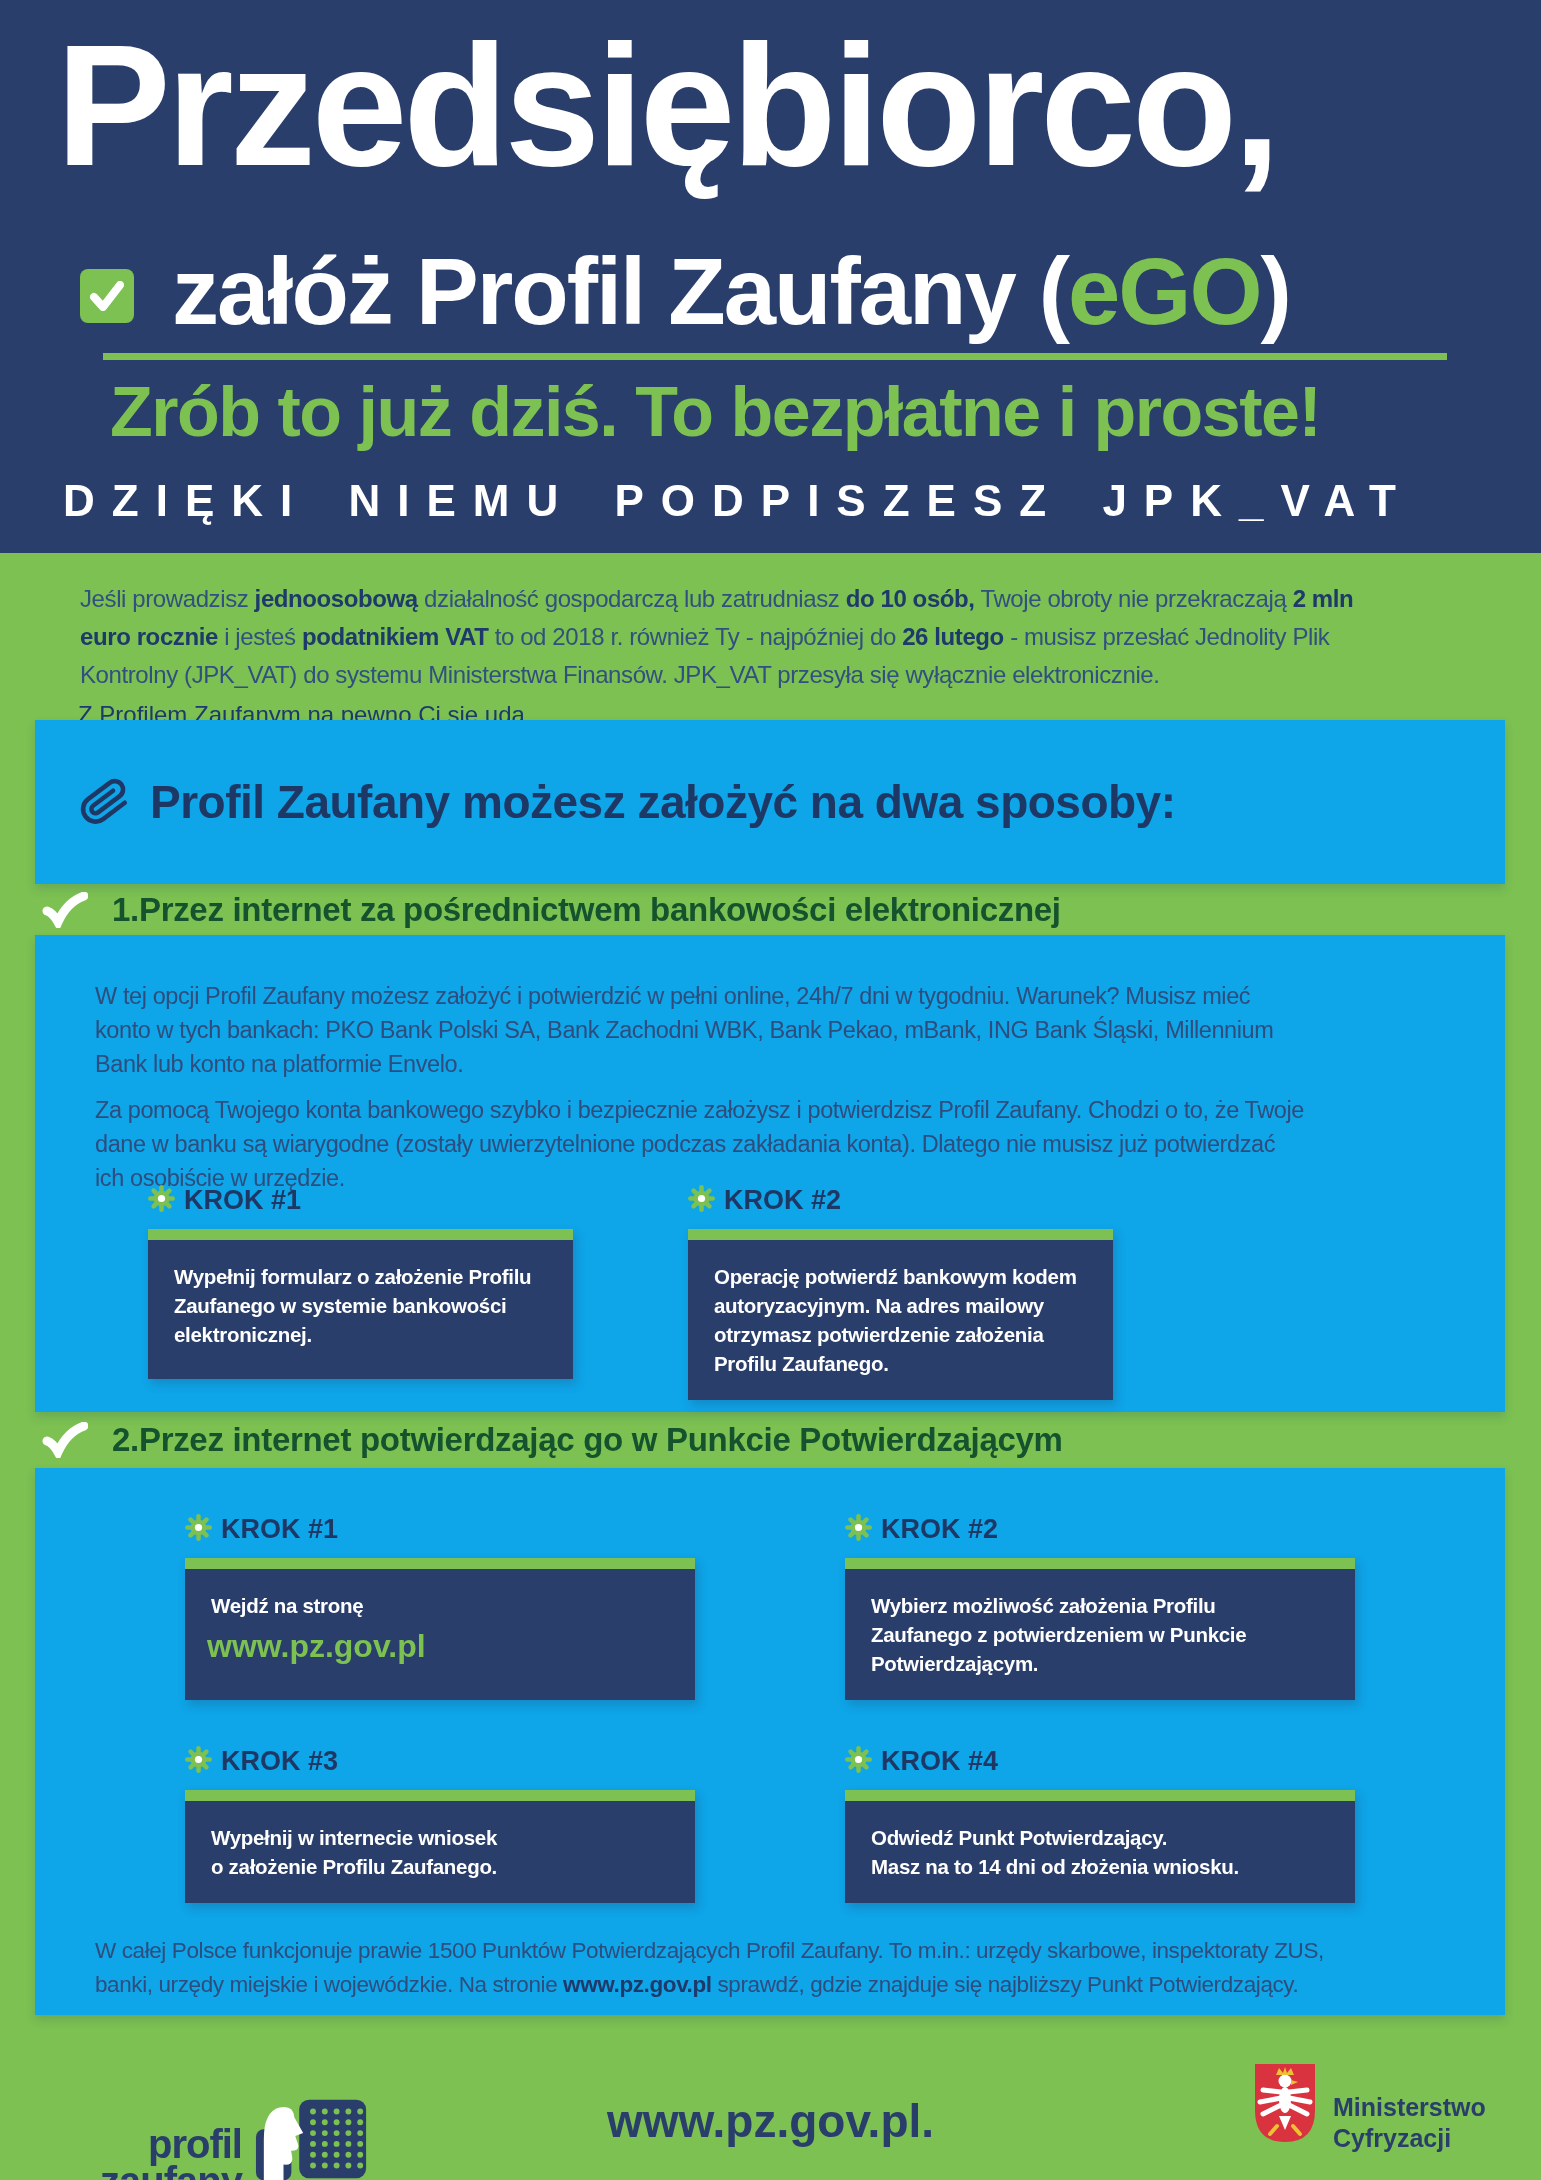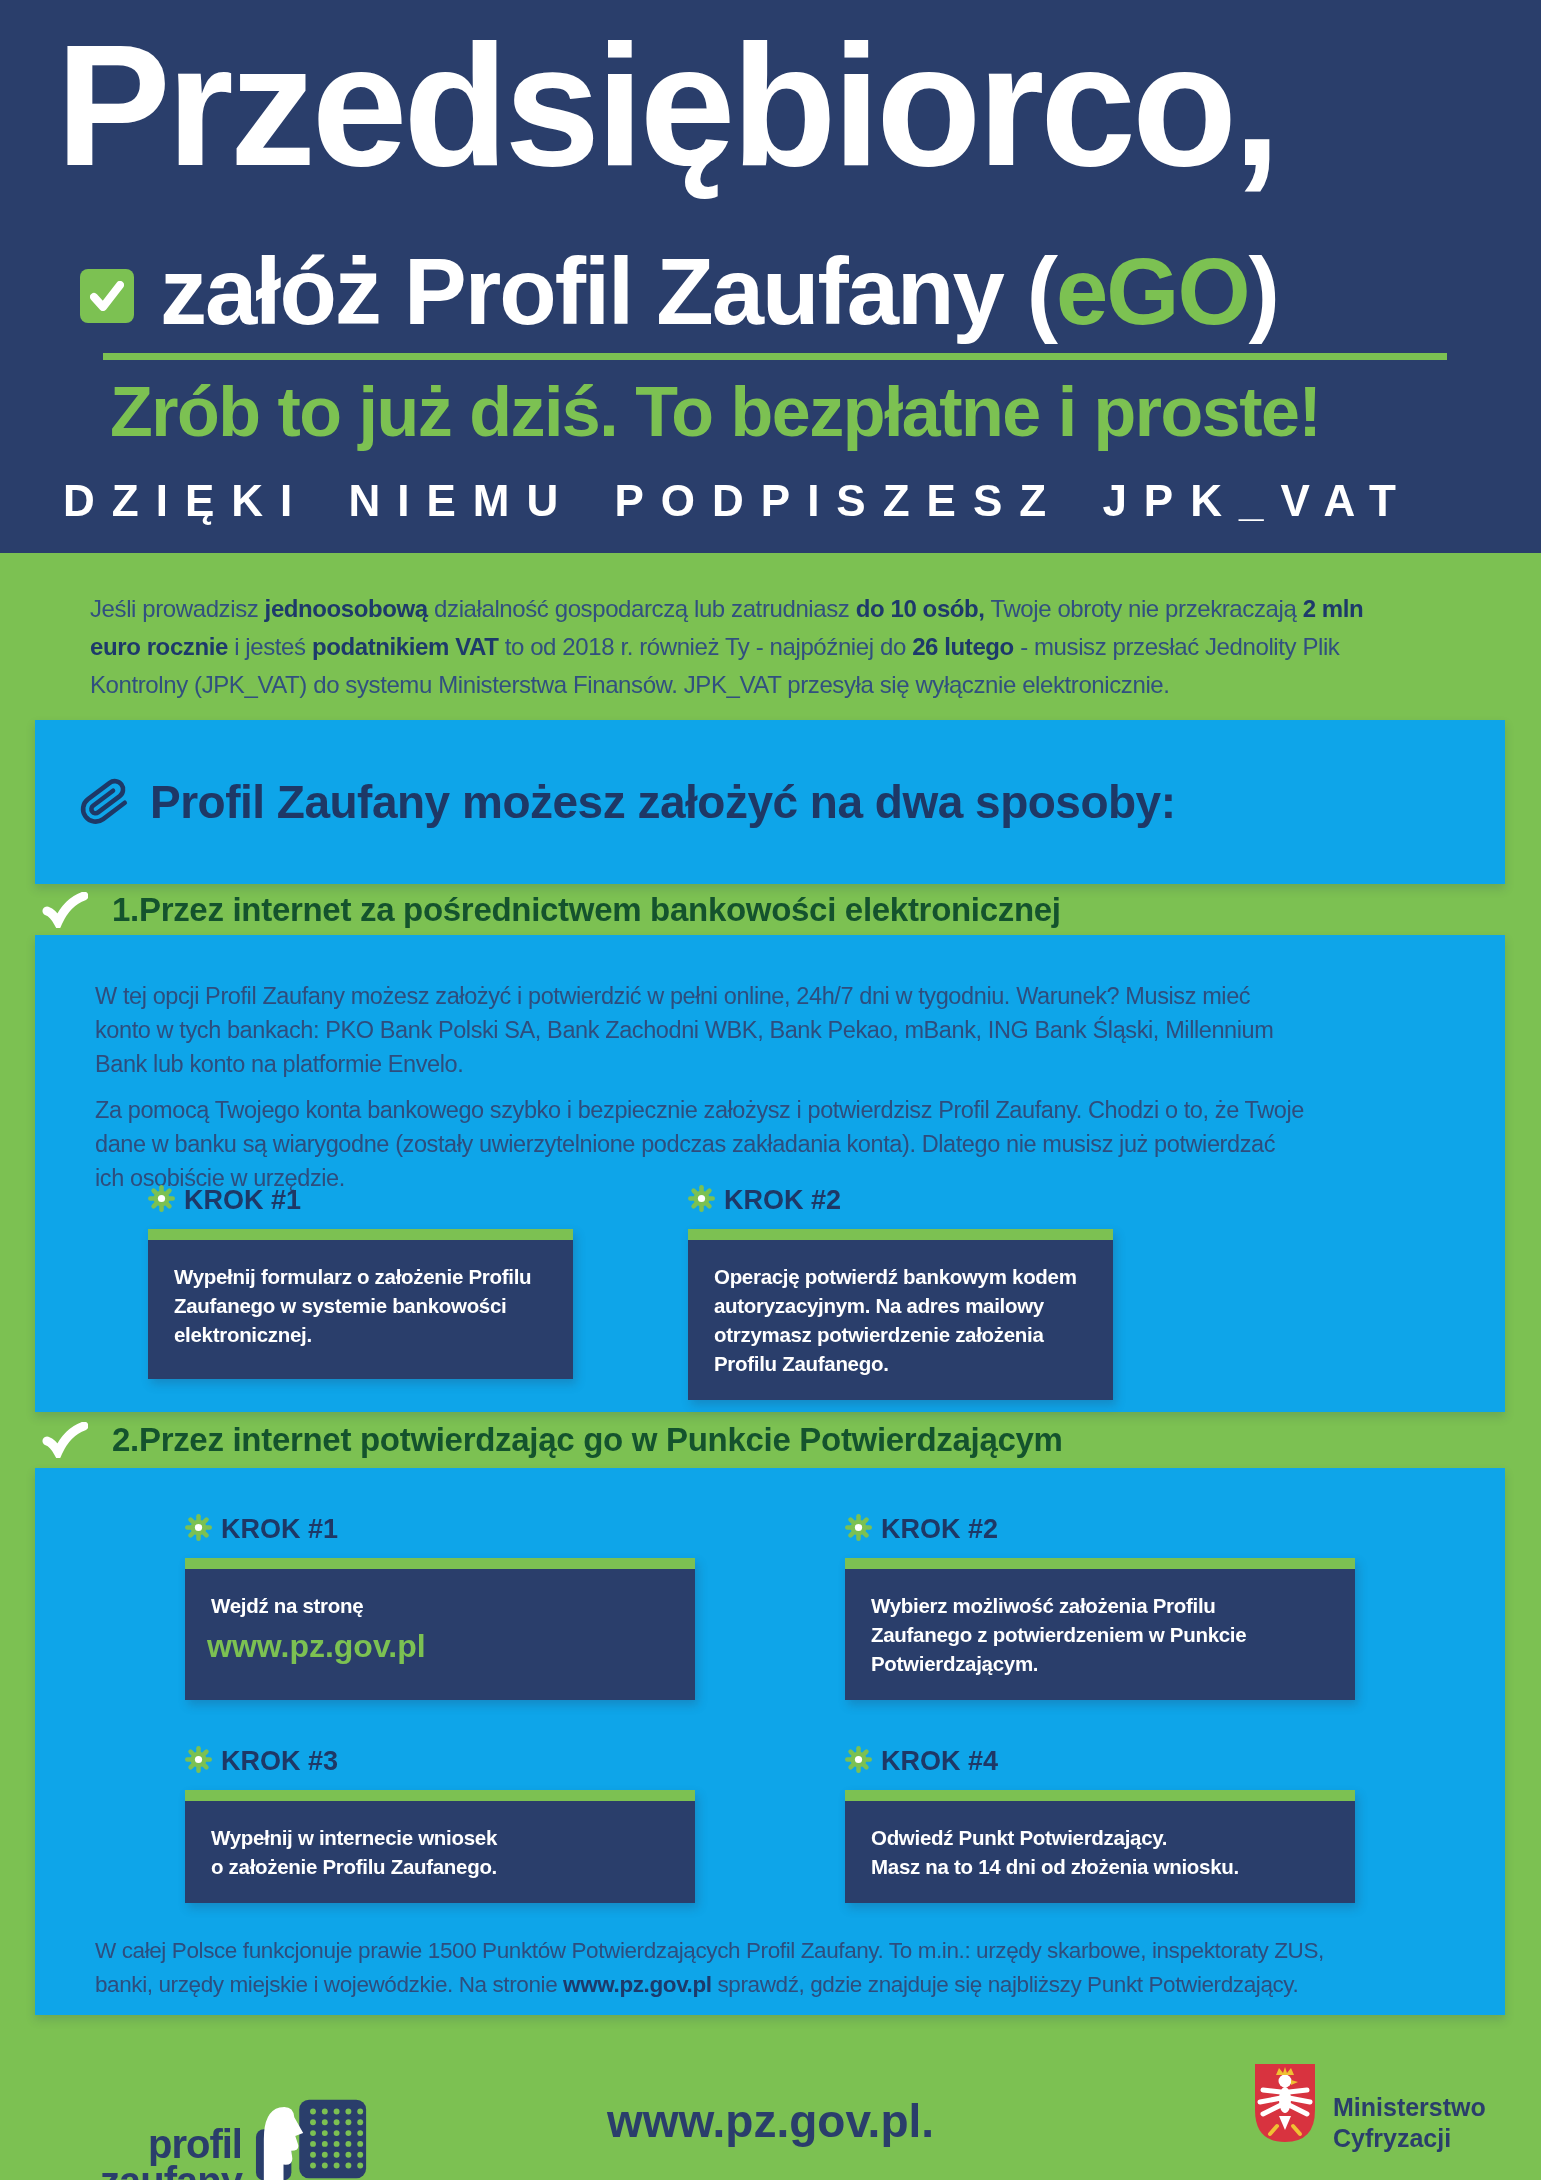--- a/index.html
+++ b/index.html
@@ -3,34 +3,34 @@
 <meta charset="utf-8">
 <style>
   html,body{margin:0;padding:0;background:#555;}
   .poster{position:relative;width:1541px;height:2180px;background:#7cc152;
           font-family:"Liberation Sans",sans-serif;overflow:hidden;margin:0 auto;}
 
   
   .hero{position:absolute;left:0;top:0;width:100%;height:553px;background:#2a3e6b;}
   .hero-title{position:absolute;left:56px;top:6px;font-size:172px;font-weight:bold;
               color:#fff;letter-spacing:-4px;white-space:nowrap;}
-  .hero-sub{position:absolute;left:80px;top:238px;display:flex;align-items:center;gap:26px;}
+  .hero-sub{position:absolute;left:80px;top:238px;display:flex;align-items:center;gap:38px;}
   .checkbox{width:54px;height:54px;background:#7cc152;border-radius:8px;flex:0 0 auto;
             display:flex;align-items:center;justify-content:center;margin-top:8px;}
   .hero-subtitle{font-size:94px;font-weight:bold;color:#fff;letter-spacing:-2px;white-space:nowrap;}
   .green-hl{color:#7cc152;}
   .divider{position:absolute;left:103px;top:353px;width:1344px;height:7px;background:#7cc152;}
   .tagline{position:absolute;left:74px;top:372px;font-size:70px;font-weight:bold;
            color:#7cc152;letter-spacing:-1.5px;white-space:nowrap;margin-left:36px;}
   .banner{position:absolute;left:63px;top:476px;font-size:44px;font-weight:bold;color:#fff;
           letter-spacing:17px;word-spacing:10px;white-space:nowrap;}
 
   
   .intro{position:absolute;left:78px;top:578px;width:1410px;color:#31507f;}
-  .intro-text{margin:12px;font-size:24px;line-height:38px;letter-spacing:-0.4px;white-space:pre-line;}
+  .intro-text{margin:2px;font-size:24px;line-height:38px;letter-spacing:-0.4px;white-space:pre-line;}
   .intro-text b{color:#1d3a6a;}
   .intro-bold{margin:0;font-size:24px;line-height:38px;font-weight:normal;color:#1d3a6a;}
 
   
   .card{position:absolute;left:35px;width:1470px;background:#0ea5e9;
         box-shadow:0 5px 9px rgba(40,60,90,.18);}
   .card1{top:720px;height:164px;display:flex;align-items:center;padding-left:45px;
          gap:20px;box-sizing:border-box;}
   .card1 h2{margin:0;font-size:46px;font-weight:bold;color:#1e3866;letter-spacing:-0.5px;}
   .clip{display:flex;flex:0 0 auto;}

